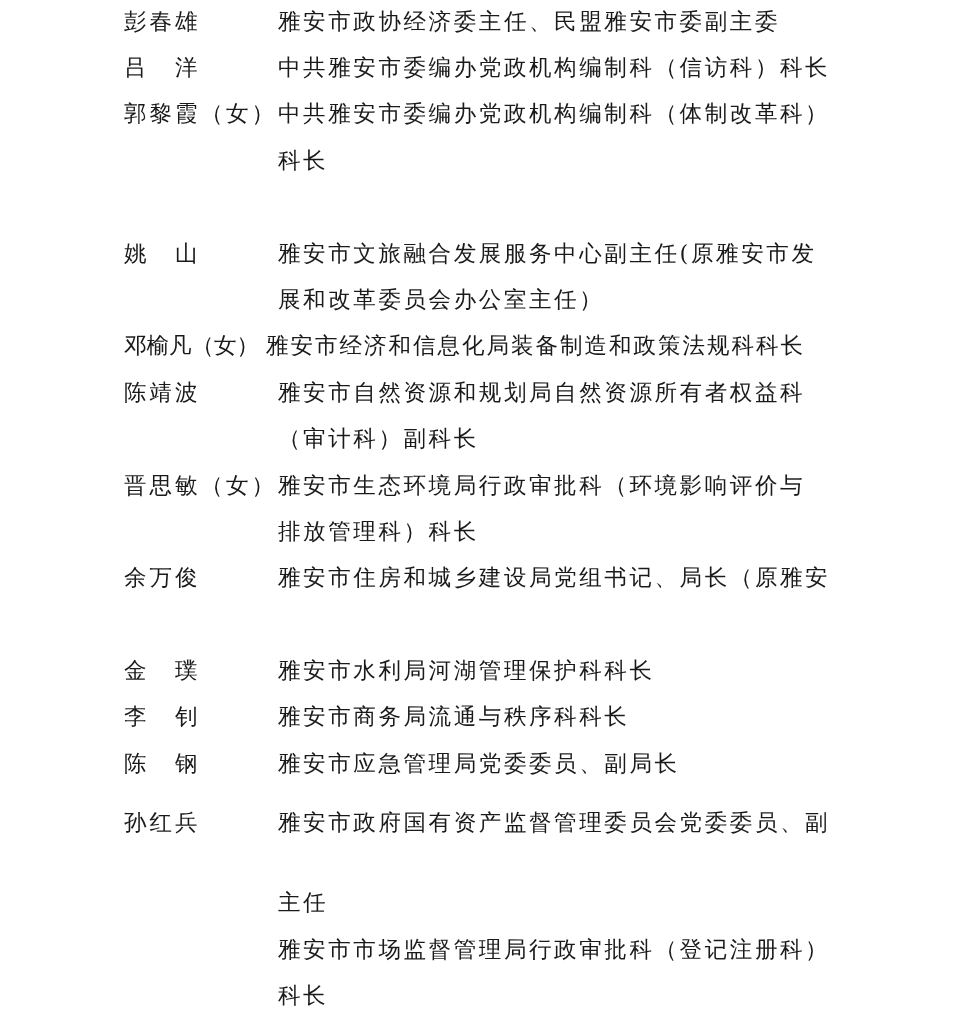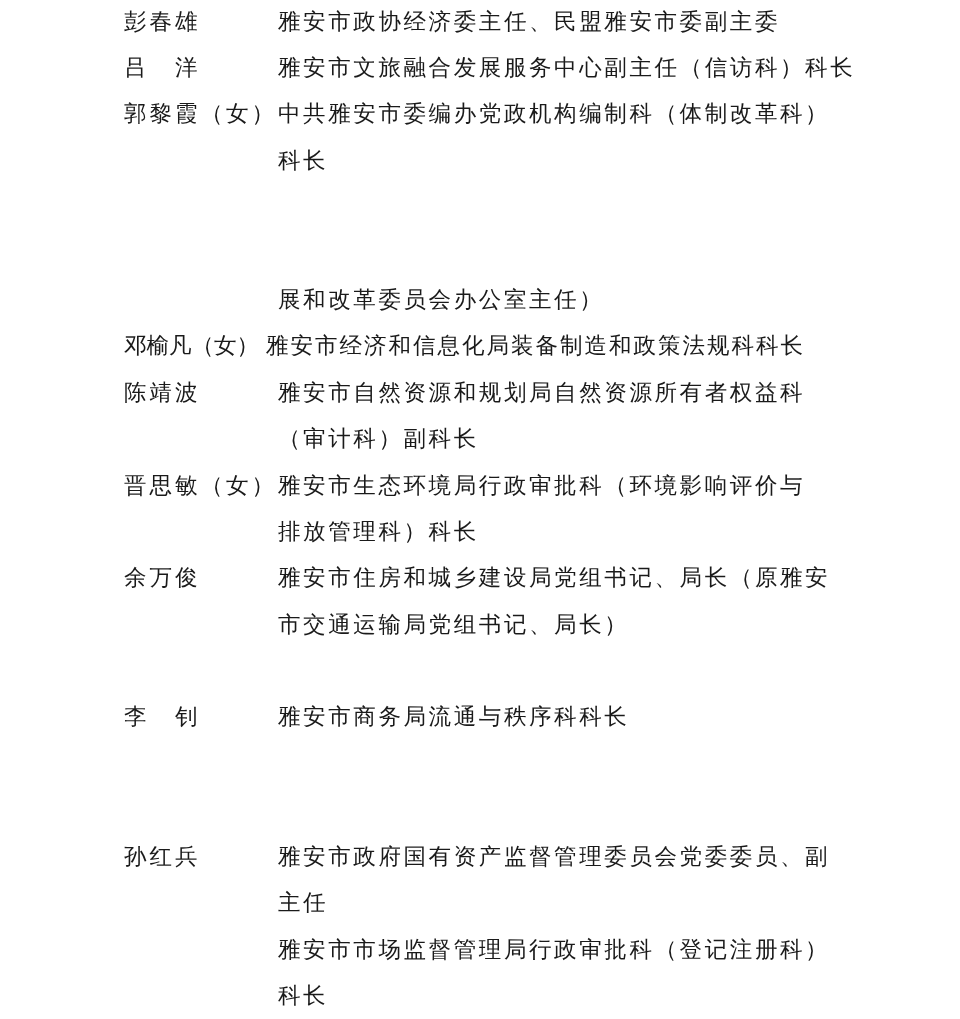--- a/index.html
+++ b/index.html
@@ -15,32 +15,36 @@
 
 <div class="doc">
 
   <div class="line" style="top:-2px">
     <span class="name">彭春雄</span>
     <span class="title">雅安市政协经济委主任、民盟雅安市委副主委</span>
   </div>
 
   <div class="line" style="top:44px">
     <span class="name">吕　洋</span>
-    <span class="title">雅安市文旅融合发展服务中心副主任（信访科）科长</span>
+    <span class="title">中共雅安市委编办党政机构编制科（信访科）科长</span>
   </div>
 
   <div class="line" style="top:90px">
     <span class="name">郭黎霞（女）</span>
     <span class="title">中共雅安市委编办党政机构编制科（体制改革科）</span>
   </div>
   <div class="line" style="top:137px">
     <span class="title">科长</span>
   </div>
 
 
+  <div class="line" style="top:230px">
+    <span class="name">姚　山</span>
+    <span class="title">雅安市文旅融合发展服务中心副主任(原雅安市发</span>
+  </div>
   <div class="line" style="top:276px">
     <span class="title">展和改革委员会办公室主任）</span>
   </div>
 
   <div class="line" style="top:322px">
     <span class="name" style="letter-spacing:0">邓榆凡（女）</span>
     <span class="title" style="left:266px;letter-spacing:2px">雅安市经济和信息化局装备制造和政策法规科科长</span>
   </div>
 
   <div class="line" style="top:369px">
@@ -56,33 +60,38 @@
     <span class="title">雅安市生态环境局行政审批科（环境影响评价与</span>
   </div>
   <div class="line" style="top:508px">
     <span class="title">排放管理科）科长</span>
   </div>
 
   <div class="line" style="top:554px">
     <span class="name">余万俊</span>
     <span class="title">雅安市住房和城乡建设局党组书记、局长（原雅安</span>
   </div>
-  <div class="line" style="top:601px">
-    <span class="title">市交通运输局党组书记、局长）</span>
+
+  <div class="line" style="top:647px">
+    <span class="name">金　璞</span>
+    <span class="title">雅安市水利局河湖管理保护科科长</span>
   </div>
-
 
   <div class="line" style="top:693px">
     <span class="name">李　钊</span>
     <span class="title">雅安市商务局流通与秩序科科长</span>
   </div>
 
+  <div class="line" style="top:740px">
+    <span class="name">陈　钢</span>
+    <span class="title">雅安市应急管理局党委委员、副局长</span>
+  </div>
 
 
-  <div class="line" style="top:833px">
+  <div class="line" style="top:799px">
     <span class="name">孙红兵</span>
     <span class="title">雅安市政府国有资产监督管理委员会党委委员、副</span>
   </div>
   <div class="line" style="top:879px">
     <span class="title">主任</span>
   </div>
 
   <div class="line" style="top:926px">
     <span class="title">雅安市市场监督管理局行政审批科（登记注册科）</span>
   </div>

